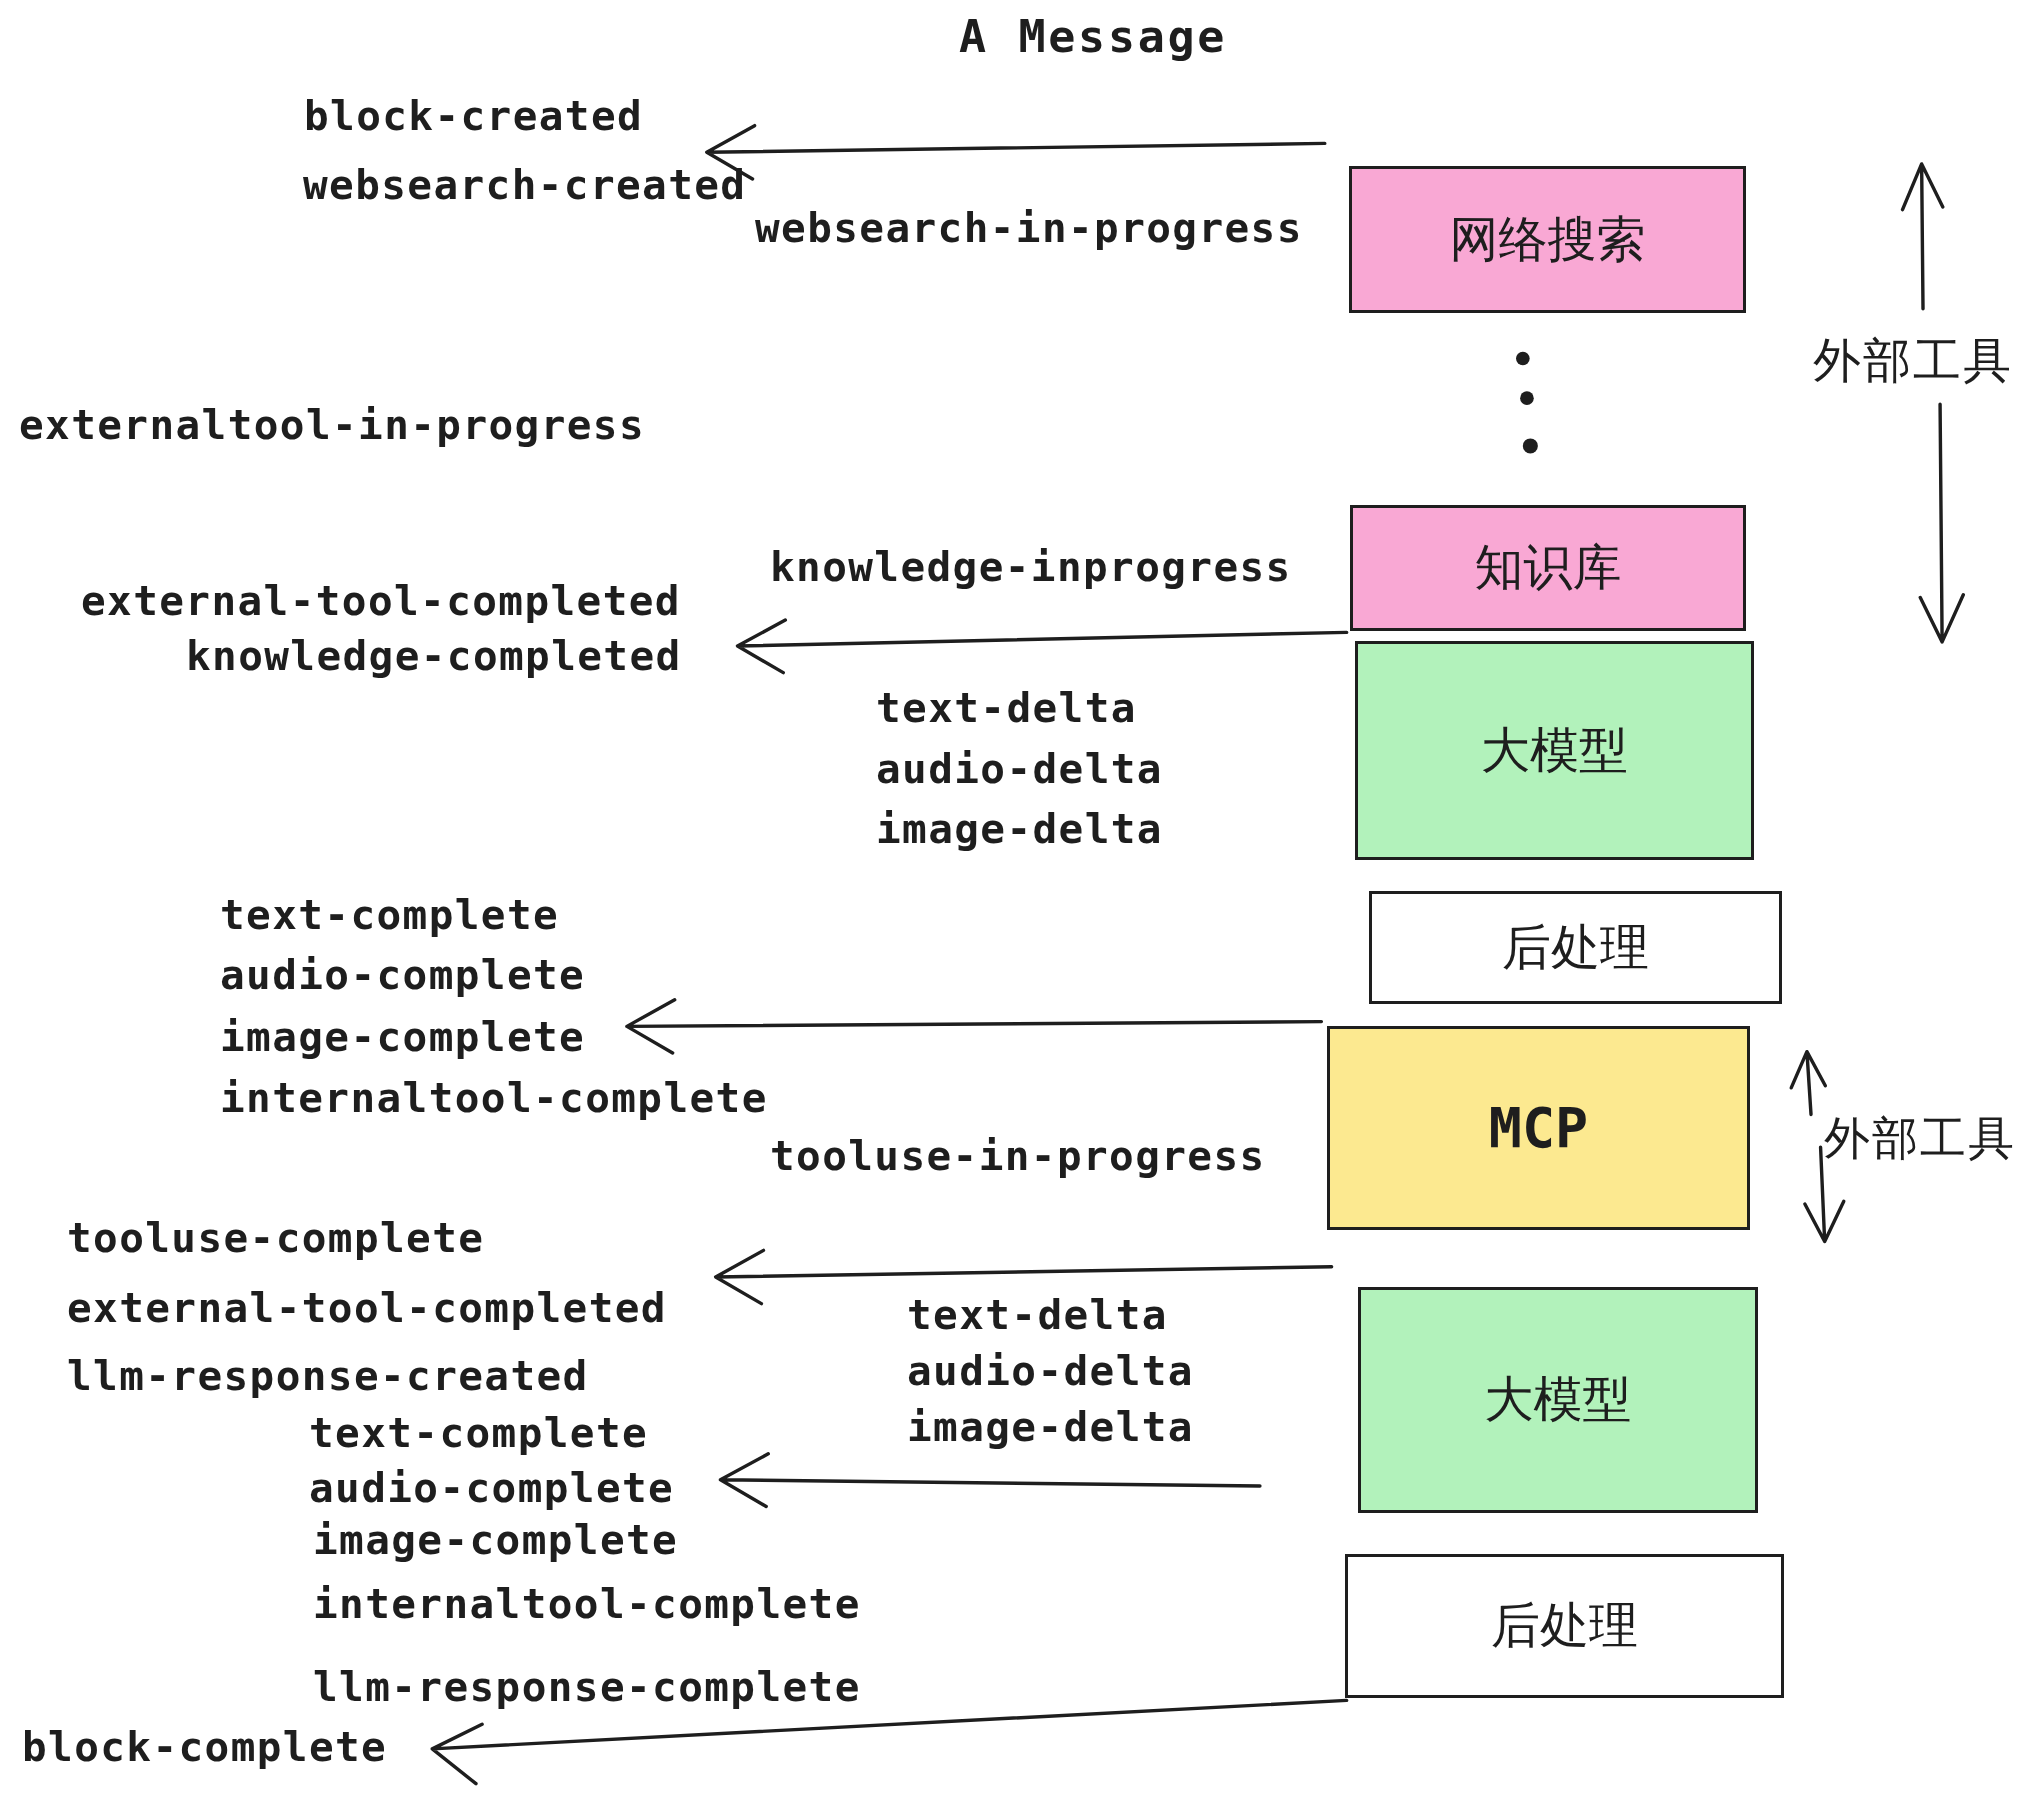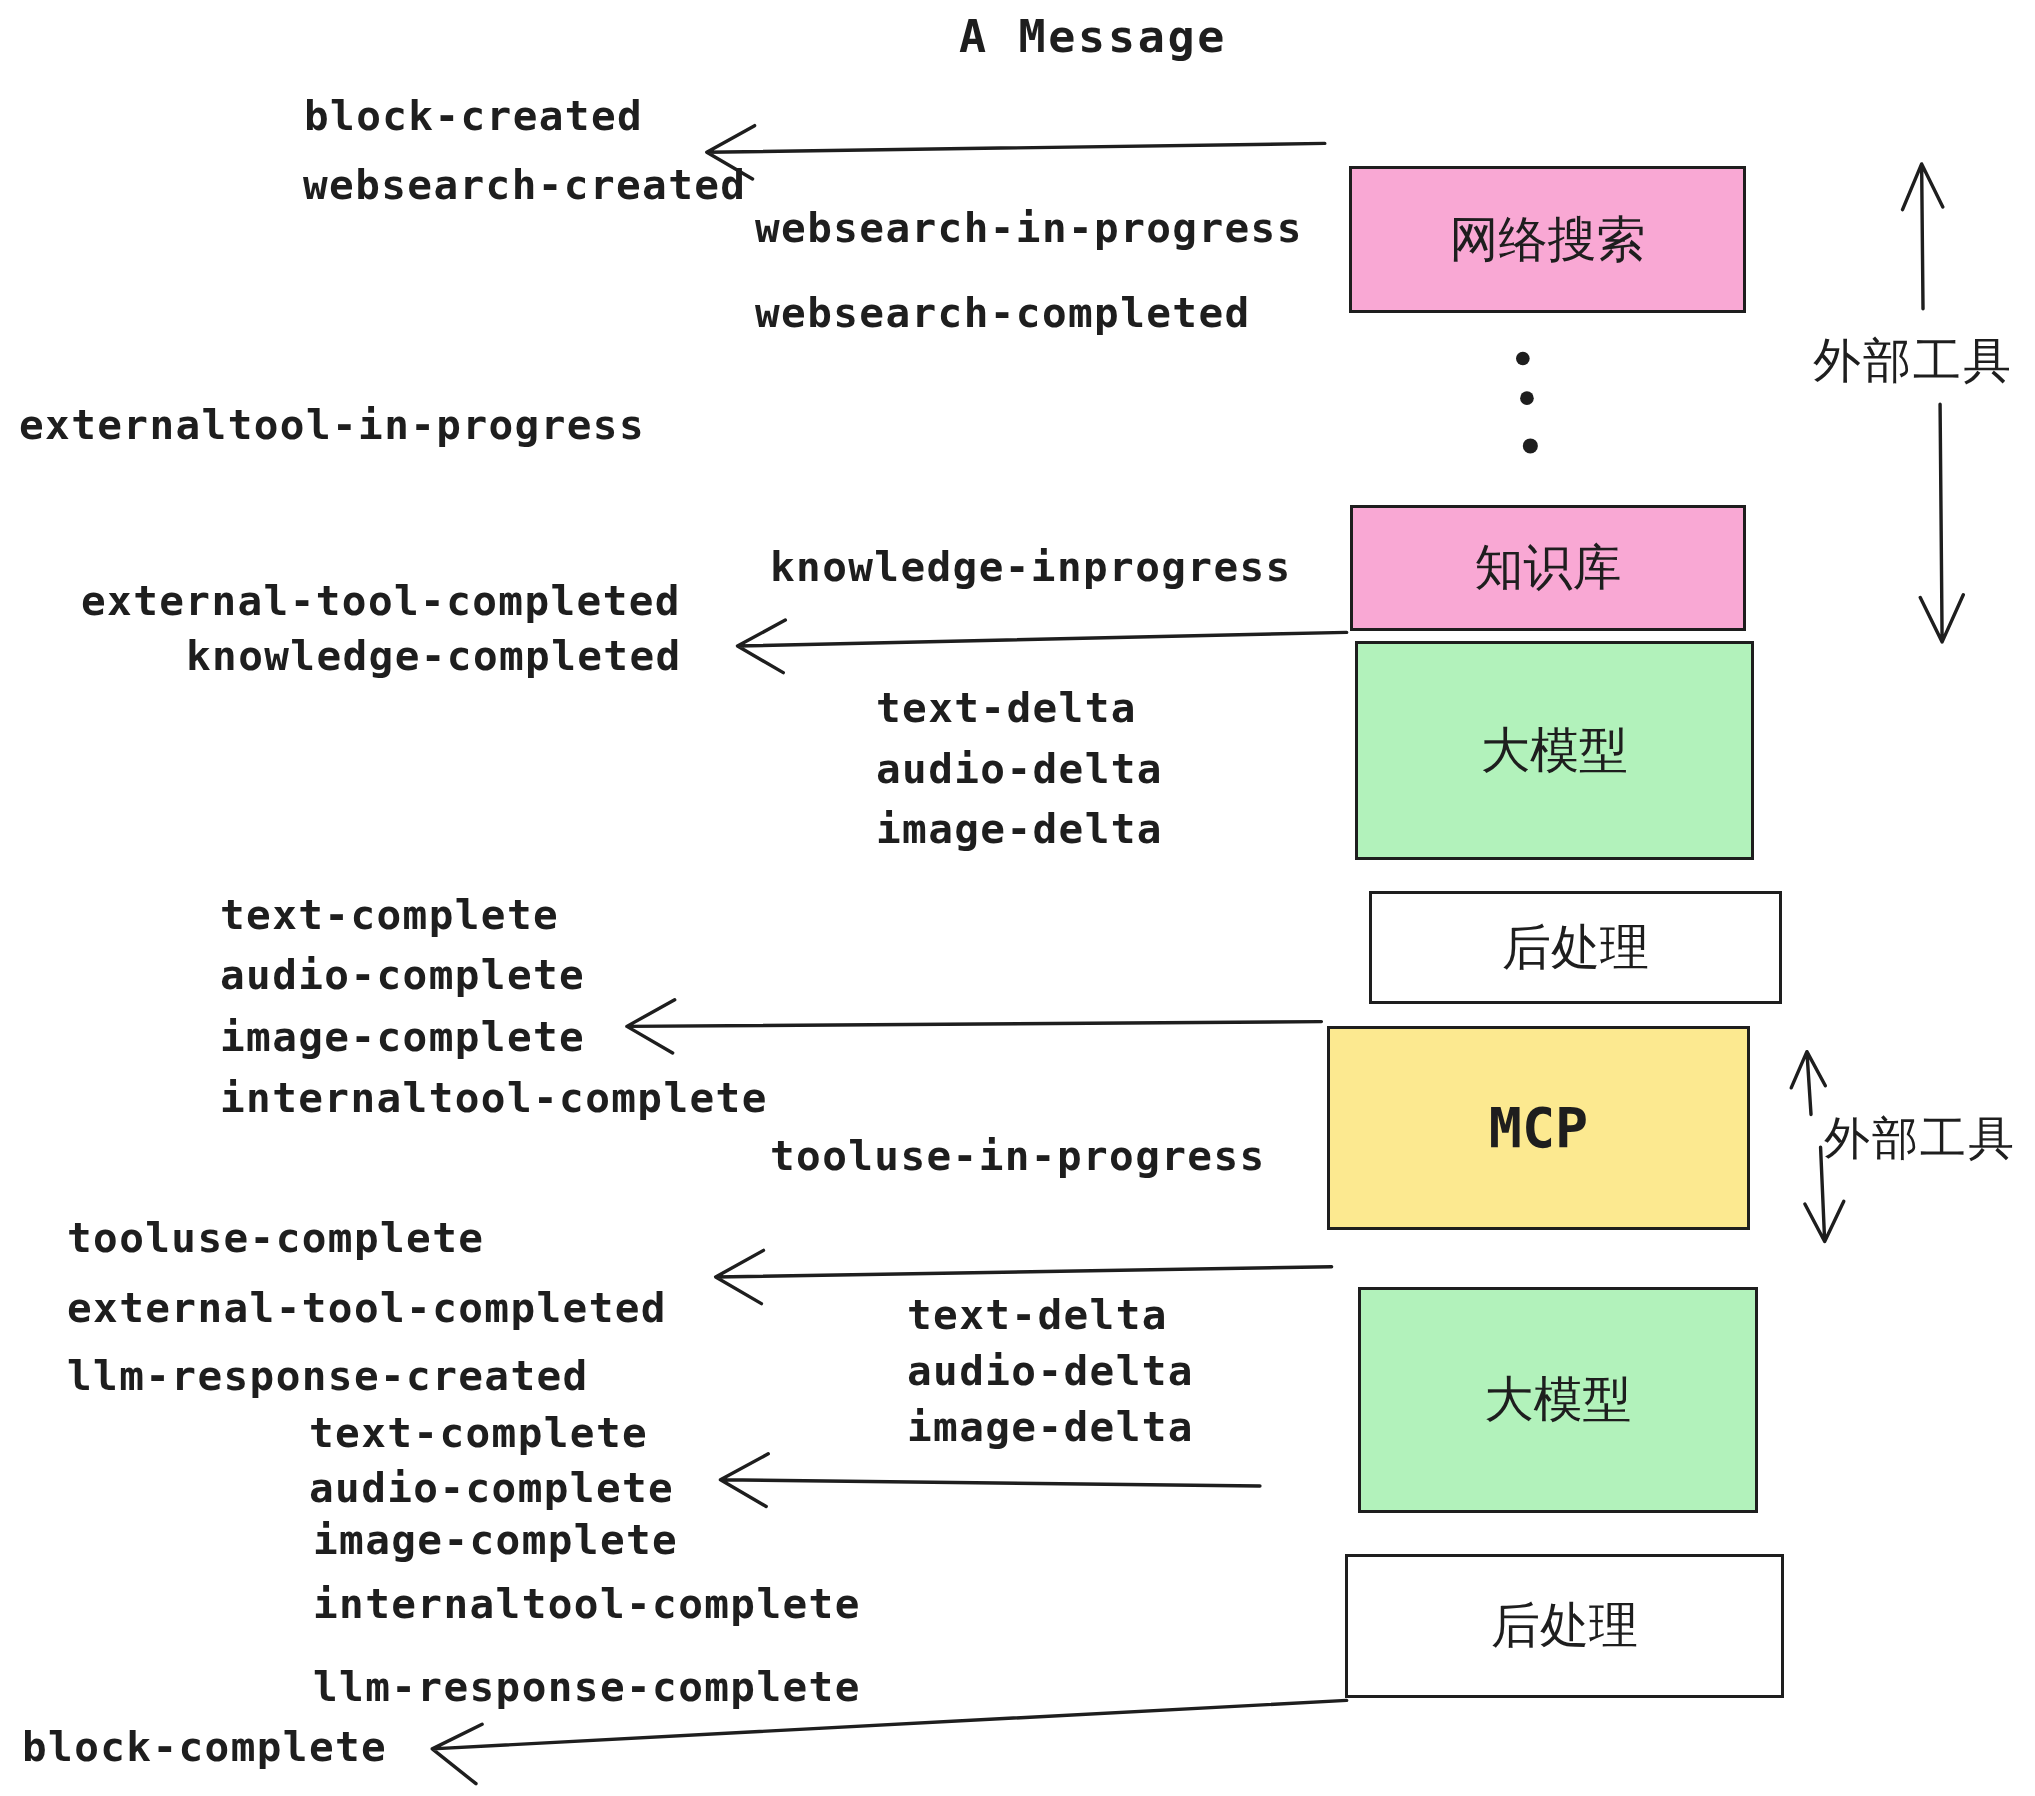--- a/index.html
+++ b/index.html
@@ -54,21 +54,20 @@
   <div class="box white" style="left:1345px;top:1554px;width:439px;height:144px;">
     <span>后处理</span>
   </div>
 
   <div class="side-label" style="left:1813px;top:329px;">外部工具</div>
   <div class="side-label" style="left:1824px;top:1108px;font-size:46px;">外部工具</div>
 
   <div class="ev" style="left:304px;top:94px;text-align:right;">block-created</div>
   <div class="ev" style="left:303px;top:163px;">websearch-created</div>
   <div class="ev" style="left:755px;top:206px;">websearch-in-progress</div>
-  <div class="ev" style="left:755px;top:291px;">websearch-completed</div>
   <div class="ev" style="left:19px;top:403px;">externaltool-in-progress</div>
   <div class="ev" style="left:81px;top:579px;">external-tool-completed</div>
   <div class="ev" style="left:186px;top:634px;">knowledge-completed</div>
   <div class="ev" style="left:770px;top:545px;">knowledge-inprogress</div>
 
   <div class="ev" style="left:876px;top:686px;">text-delta</div>
   <div class="ev" style="left:876px;top:747px;">audio-delta</div>
   <div class="ev" style="left:876px;top:807px;">image-delta</div>
 
   <div class="ev" style="left:220px;top:893px;">text-complete</div>

